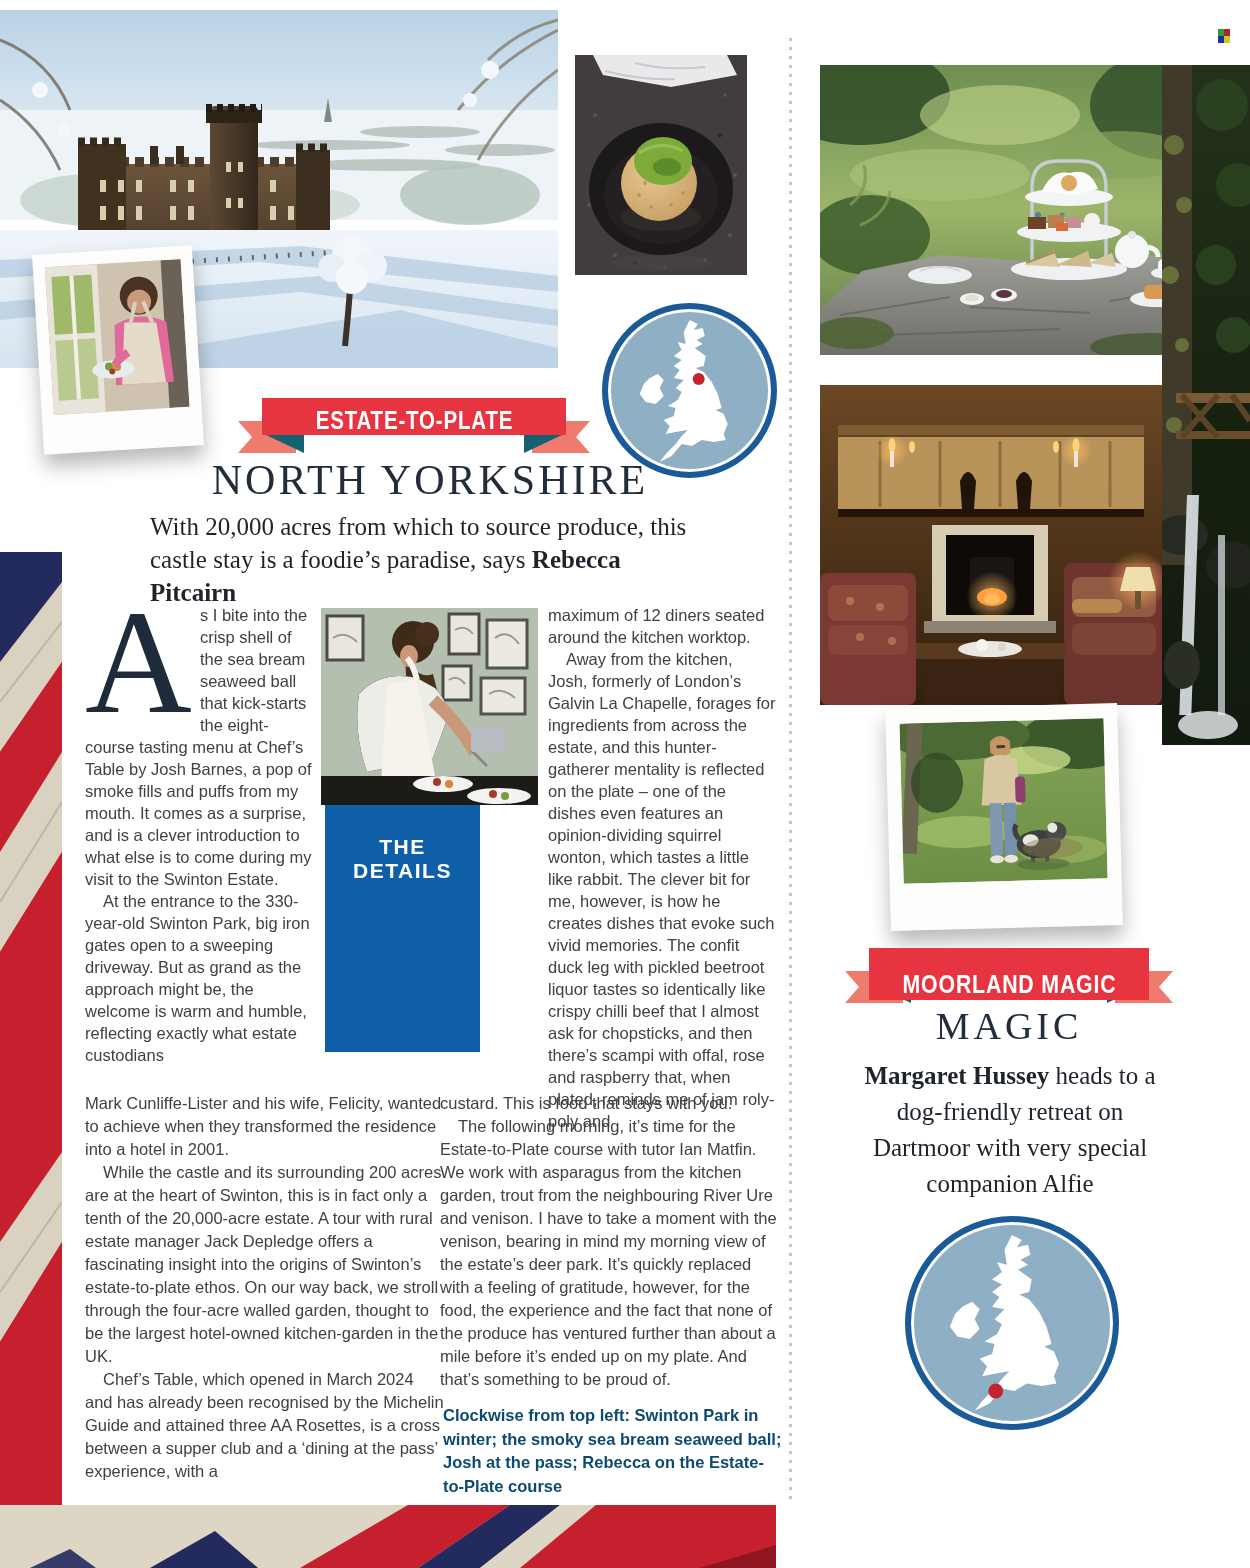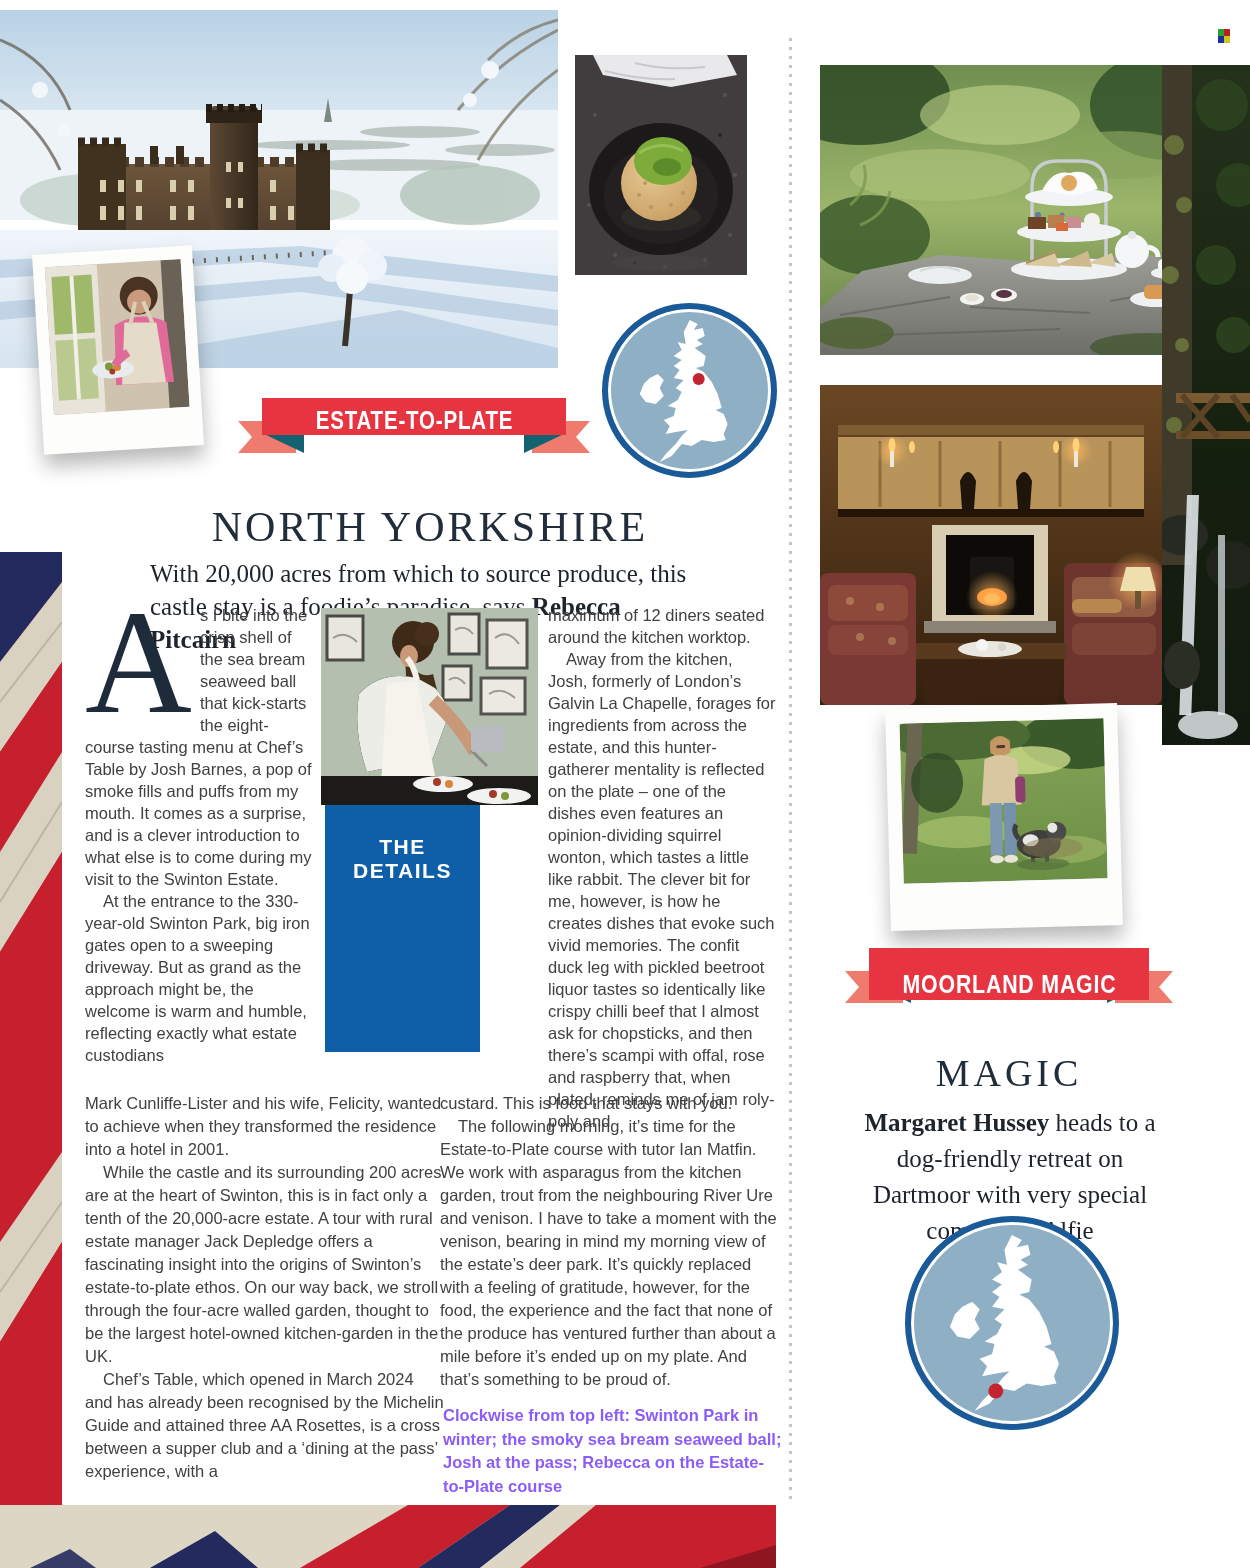--- a/index.html
+++ b/index.html
@@ -19,36 +19,36 @@
   .rtext{color:#fff;font-weight:700;font-size:25px;letter-spacing:1px;
          transform:scaleX(.82);display:inline-block;white-space:nowrap;}
   .rtail{position:absolute;width:58px;height:32px;background:#ef7b6e;top:23px;z-index:1;}
   .rtail.l{left:0;clip-path:polygon(0 0,100% 0,100% 100%,0 100%,14px 50%);}
   .rtail.r{right:0;clip-path:polygon(0 0,100% 0,calc(100% - 14px) 50%,100% 100%,0 100%);}
   .rfold{position:absolute;width:40px;height:19px;background:#14626f;top:36px;z-index:2;}
   .rfold.l{left:26px;clip-path:polygon(0 0,100% 0,100% 100%);}
   .rfold.r{right:26px;clip-path:polygon(0 0,100% 0,0 100%);}
 
   
-  .serif{font-family:"Liberation Serif",serif;margin-top:47px;}
+  .serif{font-family:"Liberation Serif",serif;}
   #region-title{left:85px;top:456px;width:690px;text-align:center;font-size:42px;
                 letter-spacing:3px;color:#212d3a;}
   #standfirst{left:150px;top:510px;width:560px;text-align:left;font-size:25px;
               line-height:33px;color:#1e242b;}
   .bodycol{position:absolute;font-size:16.5px;color:#414141;}
   .bodycol p{margin:0;}
   .indent{text-indent:18px;}
   #col1-narrow{left:85px;top:604px;width:230px;line-height:22px;}
   #col2-narrow{left:548px;top:604px;width:228px;line-height:22px;}
   #col1-wide{left:85px;top:1092px;width:360px;line-height:23px;}
   #col2-wide{left:440px;top:1092px;width:342px;line-height:23px;}
   .dropcap{float:left;font-family:"Liberation Serif",serif;font-size:148px;line-height:108px;
            color:#1d2b3a;padding:4px 8px 0 0;}
   #caption{left:443px;top:1404px;width:340px;font-weight:700;font-size:16.5px;
-           line-height:23.5px;color:#8b5cf6;}
+           line-height:23.5px;color:#0c4a6e;}
 
   
   #details-box{left:325px;top:805px;width:155px;height:247px;background:#0f5fa8;
                color:#fff;text-align:center;box-sizing:border-box;padding:30px 12px 0 12px;}
   #details-title{font-weight:700;font-size:21px;letter-spacing:1.5px;margin-bottom:8px;}
   #details-body{font-weight:700;font-size:16px;line-height:22.5px;}
   #details-site{font-style:italic;}
 
   
   .map-badge{position:absolute;border-radius:50%;background:#8fafc4;border:6px solid #1a5a99;

